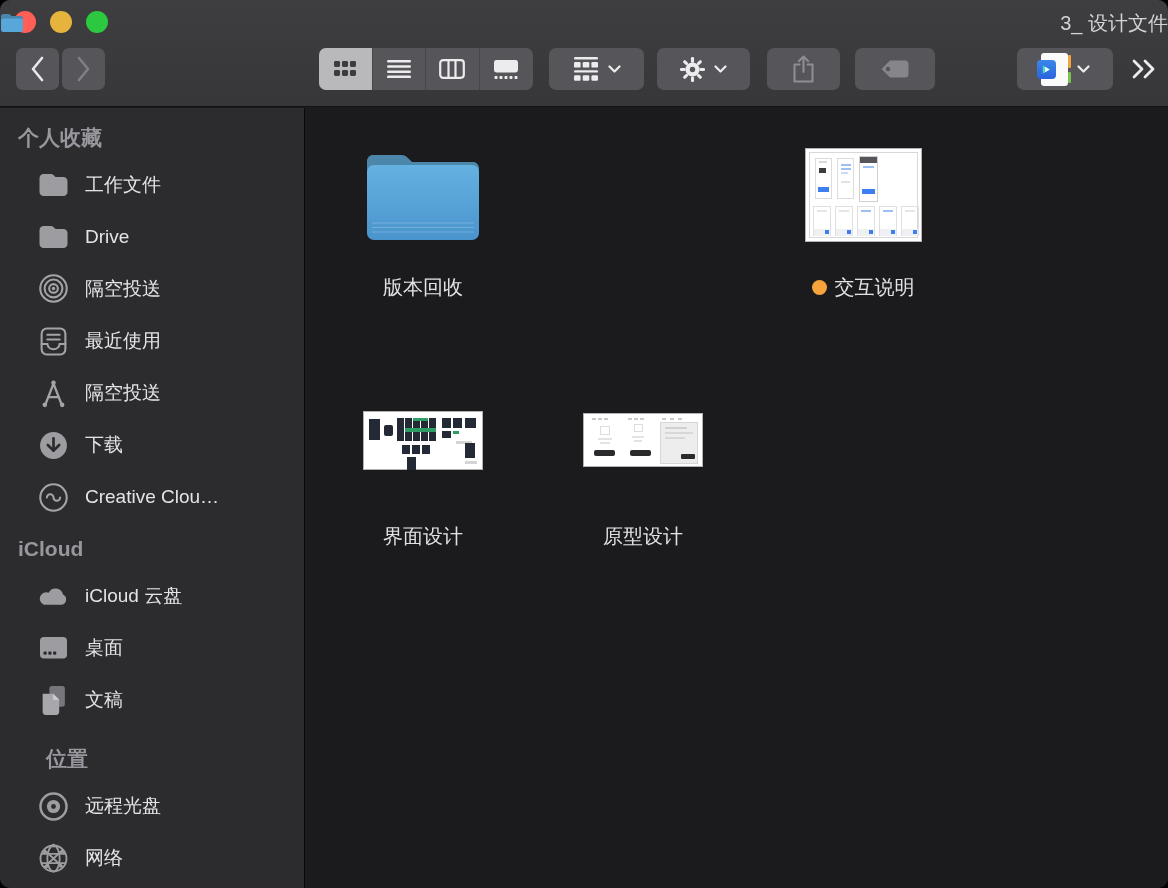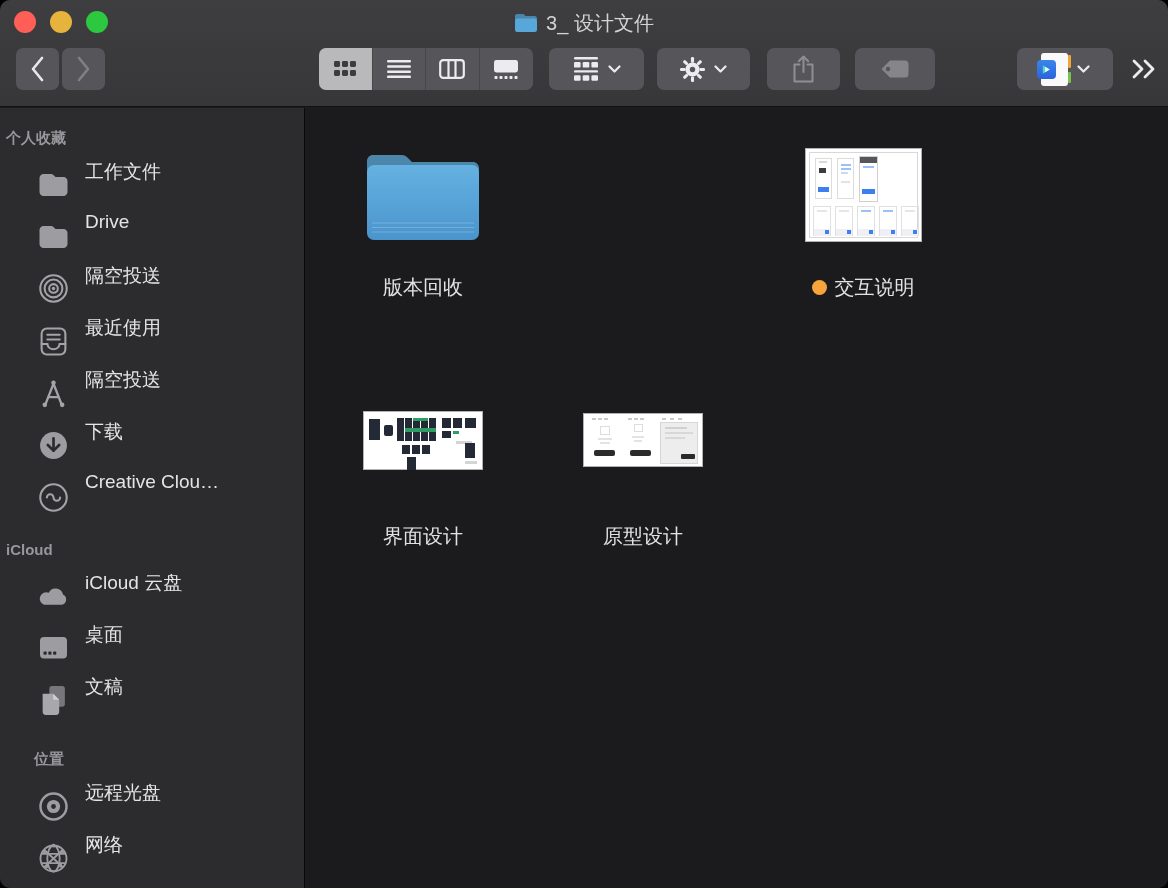--- a/index.html
+++ b/index.html
@@ -8,44 +8,44 @@
     position:relative;width:1168px;height:888px;border-radius:10px;overflow:hidden;
     background:#1b1b1d;font-family:"Liberation Sans","DejaVu Sans",sans-serif;
     -webkit-font-smoothing:antialiased;
   }
   .b{position:absolute;}
 
   
   .titlebar{position:absolute;top:0;left:0;right:0;height:107px;
     background:linear-gradient(#3e3e40,#373739);border-bottom:1px solid #121213;}
   .tl{position:absolute;top:11px;width:22px;height:22px;border-radius:50%;}
-  .title-wrap{position:absolute;top:9px;left:0;right:0;height:28px;display:flex;align-items:center;justify-content:center;gap:8px;}
+  .title-wrap{position:absolute;top:9px;left:0;right:0;height:28px;display:flex;align-items:center;justify-content:space-between;gap:8px;}
   .title-text{color:#d3d3d5;font-size:20px;font-weight:500;}
   .tbtn{position:absolute;top:48px;height:42px;border-radius:7px;background:#56565a;
     display:flex;align-items:center;justify-content:center;gap:9px;}
   .tbtn.flat{background:transparent;}
   .seg{position:absolute;top:48px;left:319px;width:214px;height:42px;border-radius:7px;
     background:#56565a;display:flex;overflow:hidden;}
   .seg-cell{width:53.5px;height:100%;display:flex;align-items:center;justify-content:center;border-right:1px solid #47474a;}
   .seg-cell:last-child{border-right:none;}
   .seg-cell.sel{background:#b9b9bb;}
 
   
   .appdoc{position:relative;width:27px;height:33px;background:#fafafa;border-radius:3px;}
   .appdoc::before{content:"";position:absolute;right:-3px;top:2px;width:3px;height:13px;background:#f0a63c;border-radius:1px;}
   .appdoc::after{content:"";position:absolute;right:-3px;bottom:3px;width:3px;height:11px;background:#79c24c;border-radius:1px;}
   .appdoc .logo{position:absolute;left:-4px;top:7px;width:19px;height:19px;border-radius:4px;
     background:linear-gradient(#3a86ec,#2b63dc);display:flex;align-items:center;justify-content:center;}
 
   
   .sidebar{position:absolute;top:108px;left:0;bottom:0;width:305px;background:#2c2c2e;
     border-right:1px solid #09090a;padding-top:16px;}
-  .sb-header{height:28px;display:flex;align-items:center;padding-left:6px;
-    color:#97979d;font-size:15px;font-weight:700;margin-bottom:7px;}
-  .sb-item{height:52px;display:flex;padding-left:36px;cursor:default;}
+  .sb-header{height:28px;display:flex;align-items:center;padding-left:18px;
+    color:#97979d;font-size:21px;font-weight:700;margin-bottom:7px;}
+  .sb-item{height:52px;display:flex;align-items:center;padding-left:36px;cursor:default;}
   .sb-ic{width:34px;display:flex;align-items:center;justify-content:center;flex:none;}
   .sb-label{margin-left:15px;color:#e4e4e6;font-size:19px;white-space:nowrap;overflow:hidden;}
   .mt-icloud{margin-top:12px;}
   .mt-loc{margin-top:19px;margin-left:28px;}
 
   
   .main{position:absolute;top:108px;left:306px;right:0;bottom:0;background:#1b1b1d;}
   .item{position:absolute;width:200px;display:flex;flex-direction:column;align-items:center;}
   .icon-cell{height:150px;width:100%;display:flex;align-items:center;justify-content:center;}
   .icon-cell.r2{height:138px;}

